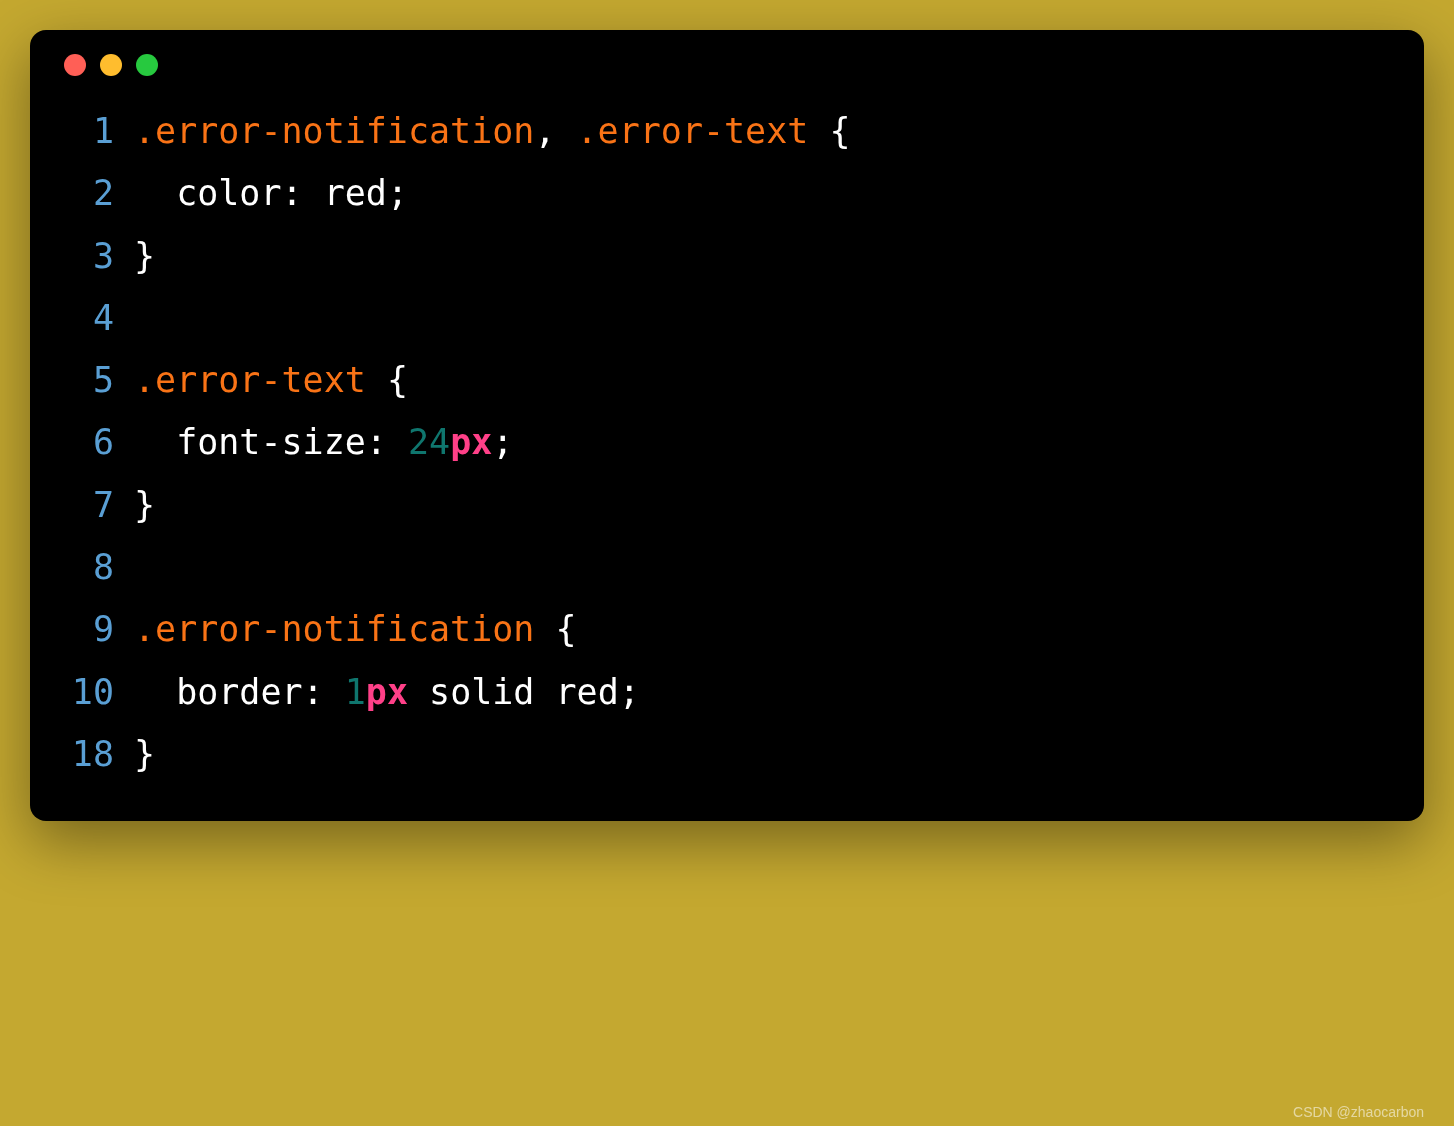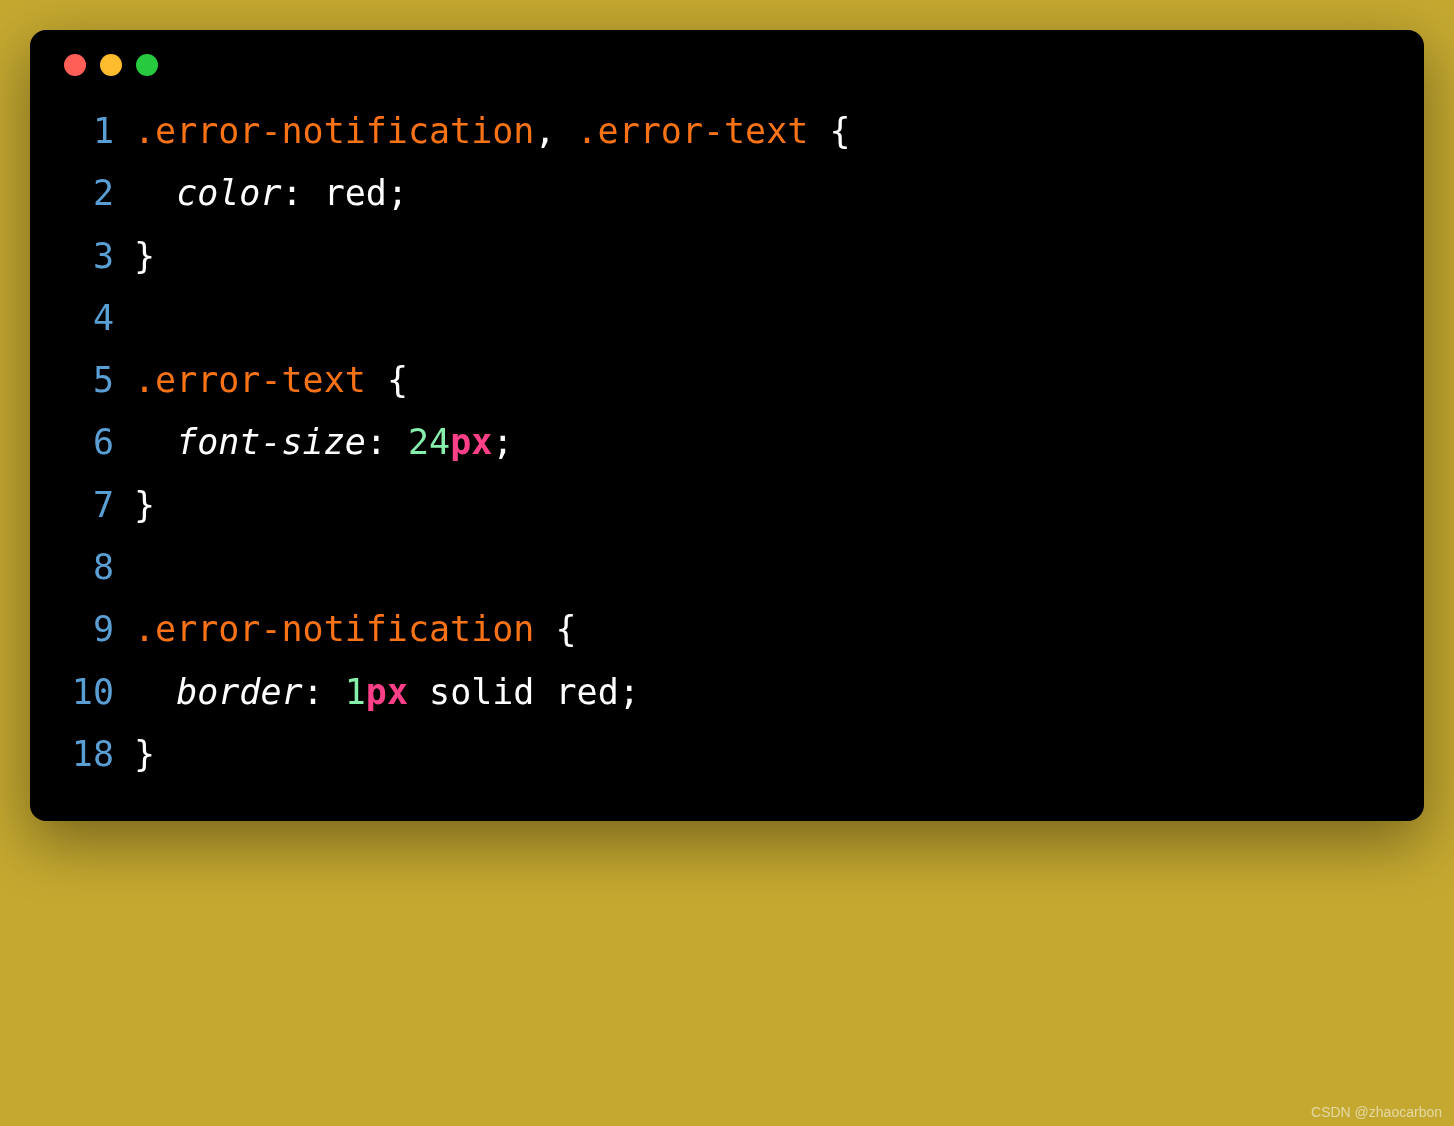--- a/index.html
+++ b/index.html
@@ -51,30 +51,29 @@
       user-select: none;
       flex-shrink: 0;
     }
     .line-content {
       flex: 1;
     }
     .selector { color: #f97316; }
     .brace { color: #ffffff; }
     .property { 
       color: #ffffff; 
-      font-style: italic;
     }
     .punct { color: #ffffff; }
     .value-keyword { color: #ffffff; }
-    .number { color: #86efac; }
+    .number { color: #0f766e; }
     .unit { color: #ff4088; font-weight: 700; }
     .watermark {
       position: absolute;
       bottom: 6px;
-      right: 12px;
+      right: 30px;
       color: rgba(255,255,255,0.55);
       font-size: 14px;
       font-family: Arial, sans-serif;
     }
   </style>
 </head>
 <body>
 
 <div class="editor-window">
   <div class="window-controls">

